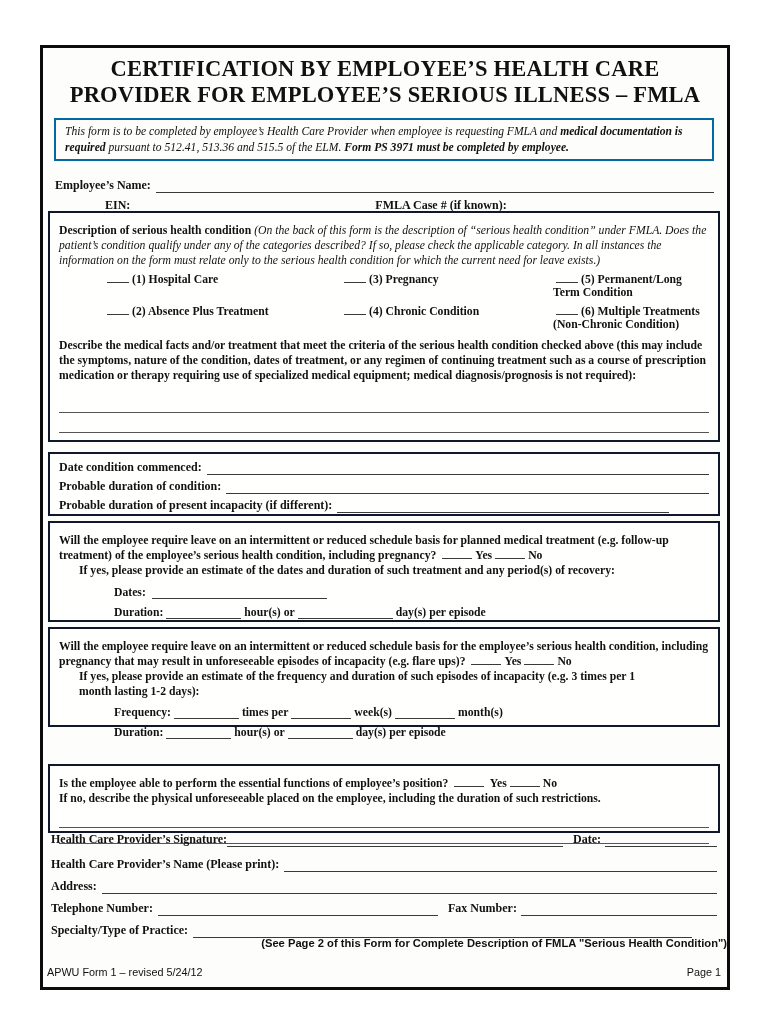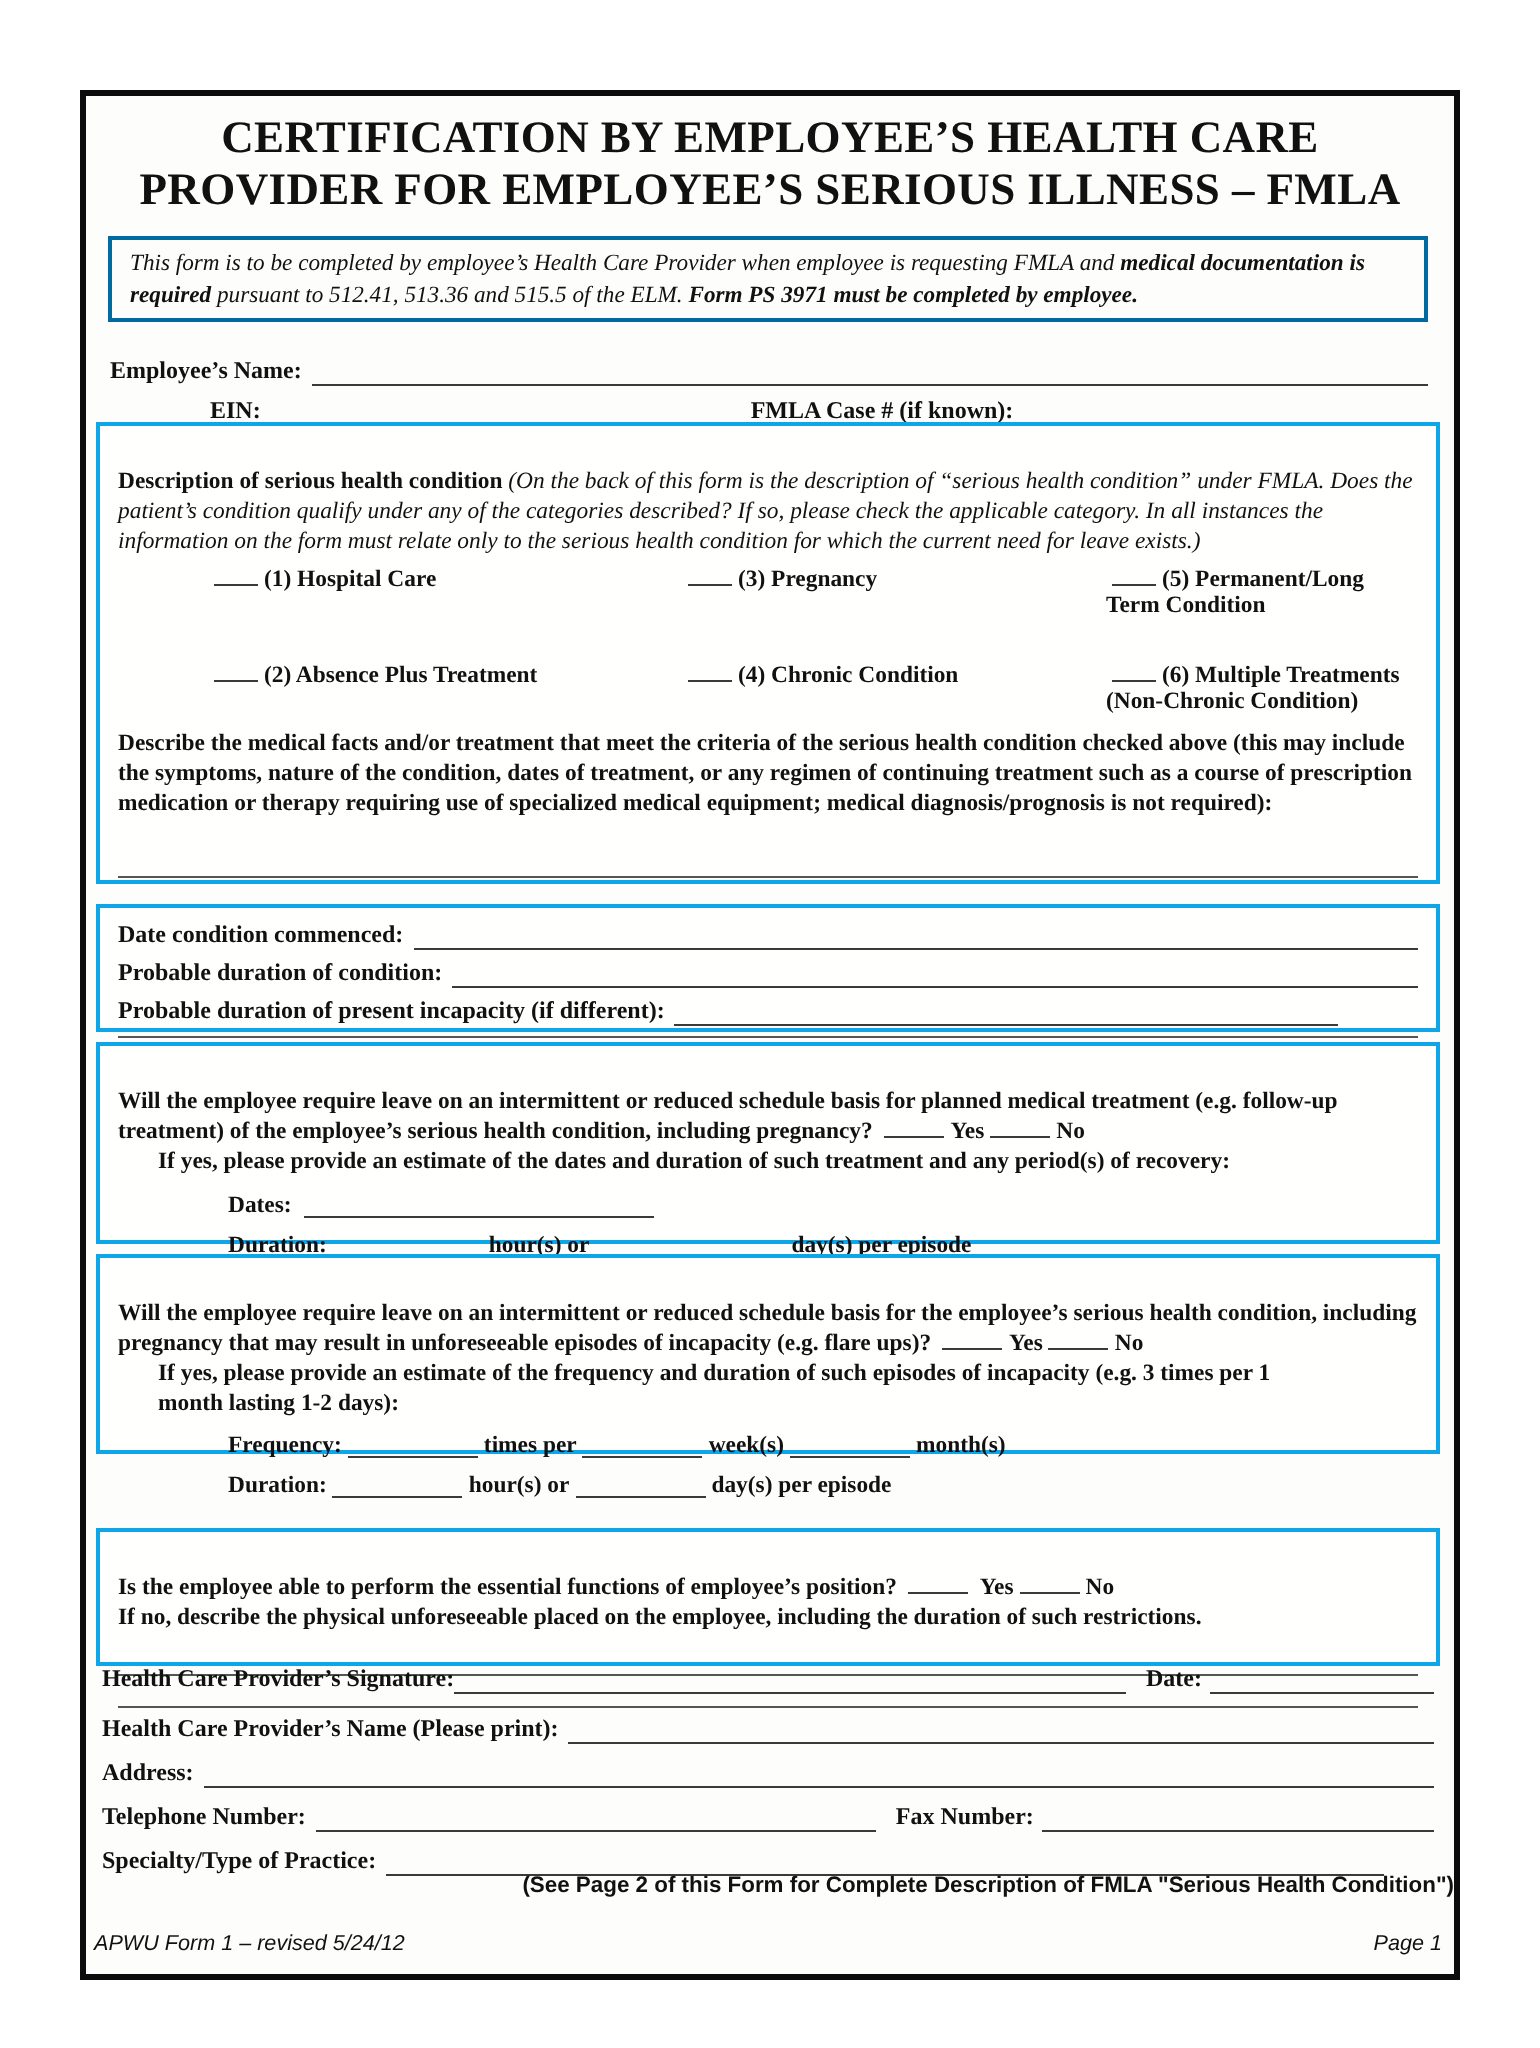--- a/index.html
+++ b/index.html
@@ -21,29 +21,29 @@
   .grow{flex:1;}
   .blank{display:inline-block;width:26px;border-bottom:1.2px solid #3a3a3a;height:2px;
          vertical-align:baseline;margin:0 3px;}
   .blank.sm{width:22px;}
 
   .emp-name{position:absolute;top:130px;left:12px;right:13px;}
   .emp-ein{position:absolute;top:150px;left:12px;right:13px;padding-left:50px;}
   .emp-ein .fill1{width:225px;}
   .emp-ein .lbl2{margin-left:14px;margin-right:4px;}
 
-  .sect{position:absolute;left:5px;right:7px;border:2px solid #0ea5e9;
-        background:#fffffe;padding:20px 9px;box-sizing:border-box;}
+  .sect{position:absolute;left:5px;right:7px;border:2px solid #0f172a;
+        background:#fffffe;padding:10px 9px;box-sizing:border-box;}
   .sect p{margin:0;font-size:11.7px;line-height:15px;}
   .bold{font-weight:bold;}
   .ital{font-style:italic;}
 
   .desc{top:163px;height:231px;}
   .cats{display:grid;grid-template-columns:237px 212px auto;padding-left:45px;
-        margin-top:5px;row-gap:22px;font-size:11.7px;font-weight:bold;}
+        margin-top:5px;row-gap:6px;font-size:11.7px;font-weight:bold;}
   .descp{margin-top:7px !important;}
   .wlines{margin-top:10px;}
   .wline{height:19px;border-bottom:1.2px solid #555;}
   .wline.short{height:15px;}
 
   .datebox{top:404px;height:64px;padding-top:6px;}
   .datebox .row{margin-bottom:4px;}
 
   .b5{top:473px;height:101px;}
   .b6{top:579px;height:100px;}
@@ -63,21 +63,21 @@
   .sig .row{margin-bottom:5px;height:17px;}
   .sig .datefill{width:112px;}
   .sig .datelbl{margin-left:10px;margin-right:4px;}
   .sig .phonefill{width:280px;}
   .sig .faxlbl{margin-left:10px;margin-right:4px;}
 
   .sans{font-family:"Liberation Sans","DejaVu Sans",sans-serif;}
   .seep2{position:absolute;top:889px;left:0;right:0;text-align:right;
          font-weight:bold;font-size:11.2px;}
   .bottomrow{position:absolute;top:918px;left:4px;right:6px;display:flex;
-             justify-content:space-between;font-size:10.8px;font-style:italic;}
+             justify-content:space-between;font-size:10.8px;}
 </style>
 </head>
 <body>
 
 <div class="page">
   <div class="formbox">
 
     <div class="title">
       <div>CERTIFICATION BY EMPLOYEE’S HEALTH CARE</div>
       <div>PROVIDER FOR EMPLOYEE’S SERIOUS ILLNESS – FMLA</div>

